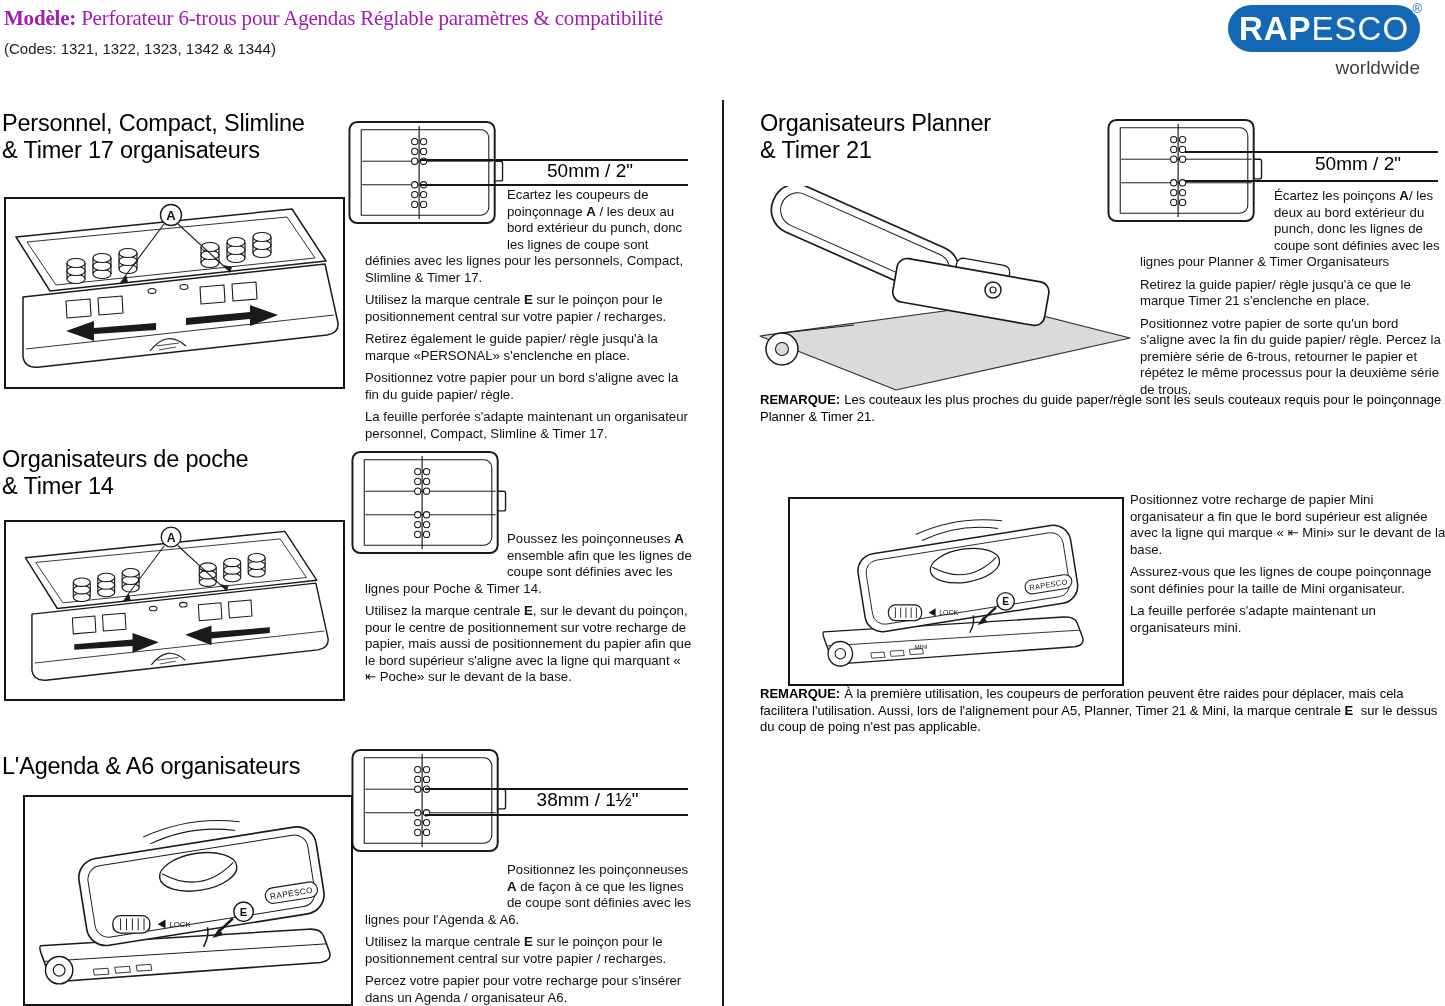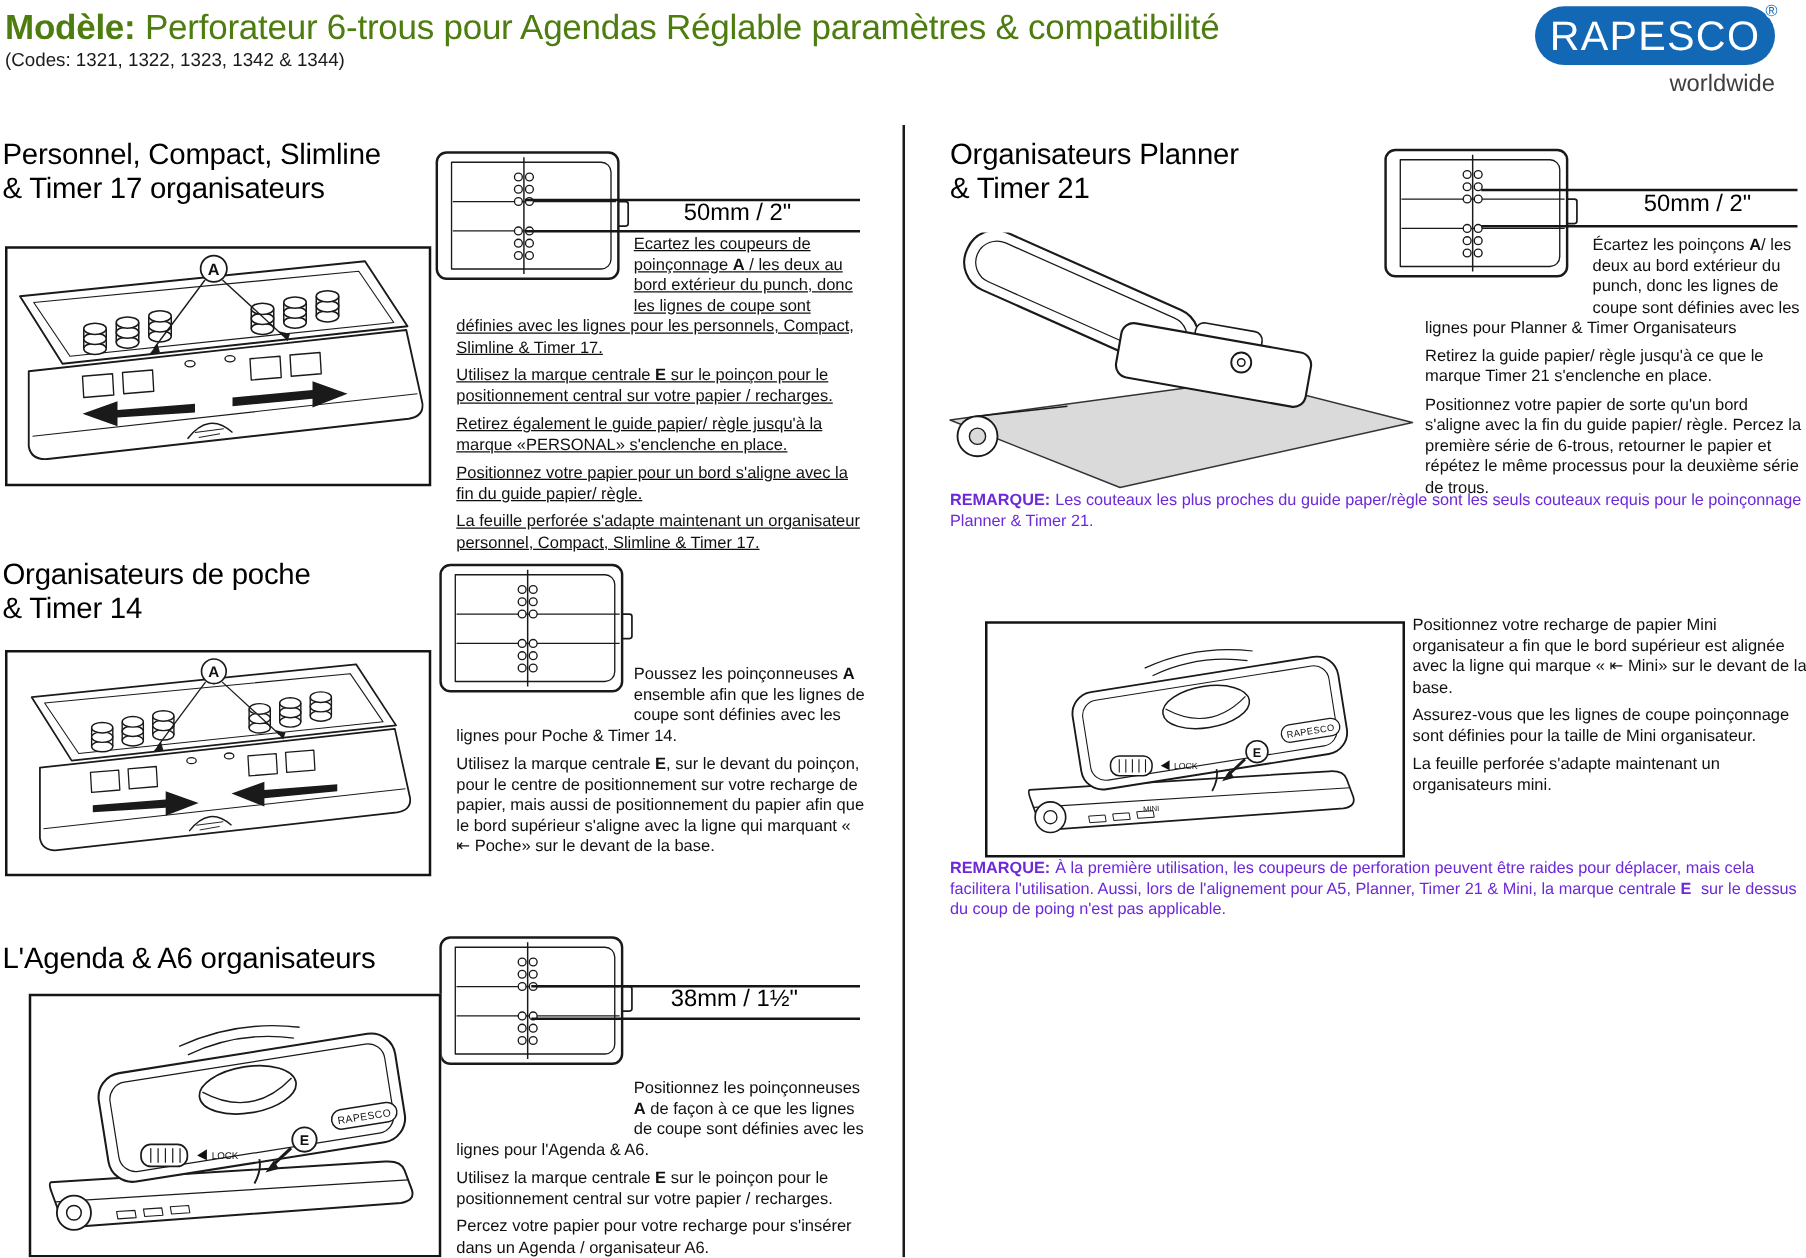--- a/index.html
+++ b/index.html
@@ -1,36 +1,36 @@
 <!DOCTYPE html>
 <html><head>
 <meta charset="utf-8">
 <style>
   html,body{margin:0;padding:0;background:#fff;}
   .page{position:relative;width:1445px;height:1006px;background:#fff;overflow:hidden;
         font-family:"Liberation Sans","DejaVu Sans",sans-serif;color:#111;}
   .abs{position:absolute;}
-  .title{left:4px;top:6px;font-size:28px;letter-spacing:-0.2px;color:#4d7c0f;}
+  .title{left:4px;top:6px;font-size:21px;letter-spacing:-0.2px;color:#a21caf;font-family:Liberation Serif, serif;}
   .codes{left:4px;top:40px;font-size:15px;color:#1a1a1a;}
   .pill{left:1228px;top:5px;width:192px;height:47px;background:#1268b4;border-radius:26px;
         display:flex;align-items:center;justify-content:center;color:#fff;}
   .pill .brand{font-size:33px;letter-spacing:1px;line-height:1;}
-  .pill .b1{font-weight:normal;text-align:right;}
+  .pill .b1{font-weight:bold;text-align:right;}
   .pill .b2{font-weight:400;}
   .reg{position:absolute;right:-2px;top:-3px;font-size:13px;color:#1268b4;background:#fff;border-radius:50%;line-height:1;}
   .tagline{left:1240px;top:57px;width:180px;text-align:right;font-size:19px;color:#3f3f3f;}
   .divider{left:722px;top:100px;width:2px;height:906px;background:#1a1a1a;}
   .head{font-size:23.5px;line-height:27px;white-space:pre-line;color:#000;letter-spacing:-0.2px;}
   .box{border:2px solid #141414;background:#fff;}
   .txt{font-size:13.2px;line-height:16.5px;color:#101010;}
   .txt p{margin:0 0 6px 0;}
   .spc{float:left;}
   .gline{height:2px;background:#161616;}
   .measure{font-size:19px;text-align:center;color:#000;white-space:nowrap;}
-  .remark{font-size:13px;line-height:16.5px;color:#6d28d9;}
+  .remark{font-size:13px;line-height:16.5px;color:#000000;}
   .remark b{margin-right:4px;}
   svg{display:block;}
   svg text{font-family:"Liberation Sans","DejaVu Sans",sans-serif;}
 </style>
 </head>
 <body>
 
 <svg width="0" height="0" style="position:absolute">
   <defs>
 
@@ -178,21 +178,21 @@
   <div class="abs box" style="left:4px;top:197px;width:337px;height:188px;">
     <svg width="333" height="184" viewBox="0 0 333 184">
         <use href="#sym-flatbed"></use>
       </svg>
     <svg class="abs" style="left:0;top:0" width="333" height="184" viewBox="0 0 333 184">
       <polygon points="150,124 88,129 88,122 60,132 88,142 88,135 150,131" fill="#1a1a1a"></polygon>
       <polygon points="180,119 244,113 244,106 272,116 244,127 244,120 180,126" fill="#1a1a1a"></polygon>
     </svg>
   </div>
 
-  <div class="abs txt" style="left:365px;top:187px;width:330px;text-decoration:underline;">
+  <div class="abs txt" style="left:365px;top:187px;width:330px;">
     <span class="spc" style="width:142px;height:52px;"></span>
     <p>Ecartez les coupeurs de poinçonnage <b>A</b> / les deux au bord extérieur du punch, donc les lignes de coupe sont définies avec les lignes pour les personnels, Compact, Slimline &amp; Timer 17.</p>
     <p>Utilisez la marque centrale <b>E</b> sur le poinçon pour le positionnement central sur votre papier / recharges.</p>
     <p>Retirez également le guide papier/ règle jusqu'à la marque «PERSONAL» s'enclenche en place.</p>
     <p>Positionnez votre papier pour un bord s'aligne avec la fin du guide papier/ règle.</p>
     <p>La feuille perforée s'adapte maintenant un organisateur personnel, Compact, Slimline &amp; Timer 17.</p>
   </div>
 
   <div class="abs head" style="left:2px;top:446px;width:345px;">Organisateurs de poche
 &amp; Timer 14</div>

